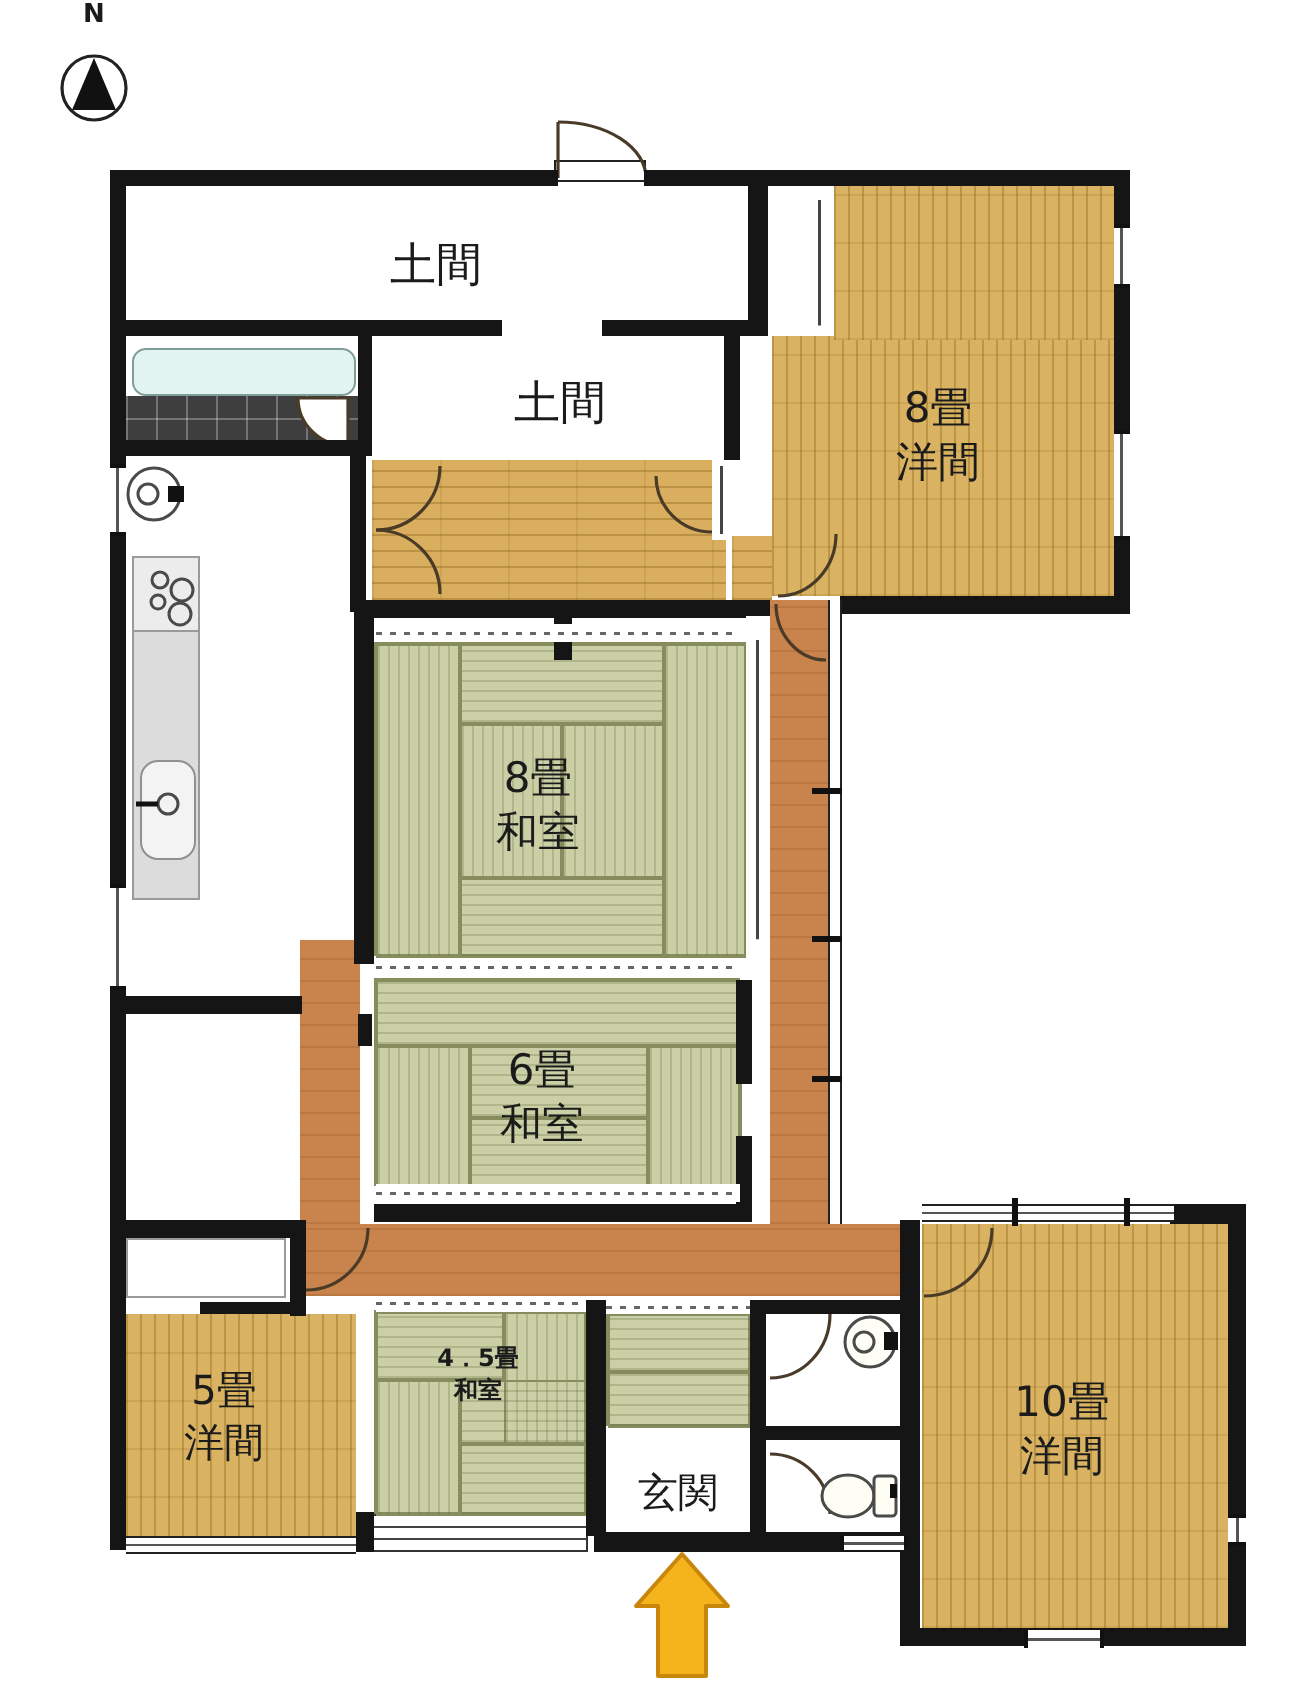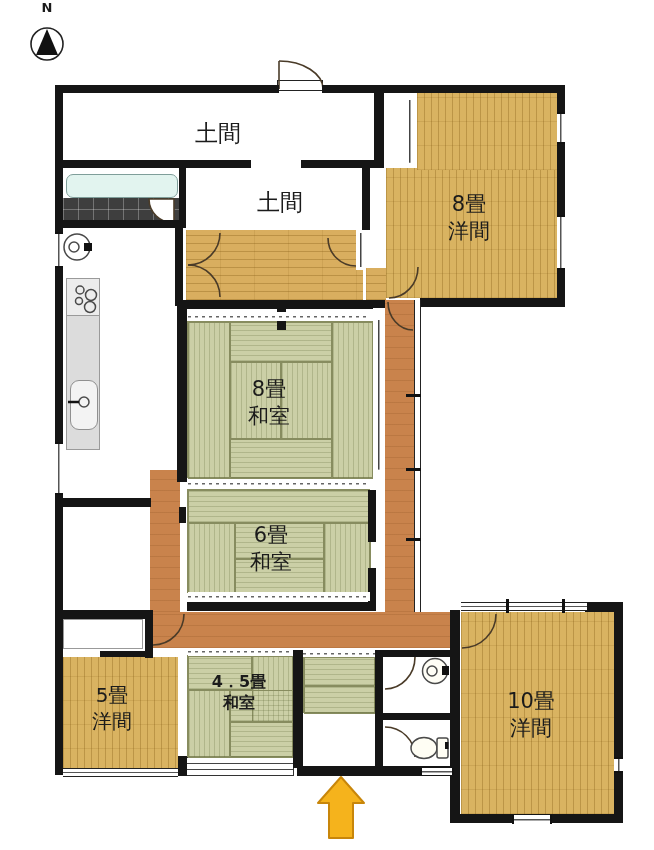--- a/index.html
+++ b/index.html
@@ -103,21 +103,22 @@
       <div class="mat h" style="left: 0px; top: 29px; width: 72px; height: 28px;"></div>
     </div>
 
   <div class="rlabel" style="left:37px;top:0px;width:20px;font-size:13px;font-weight:bold;">N</div>
   <div class="rlabel" style="left:158px;top:119px;width:120px;font-size:23px;">土間</div>
   <div class="rlabel" style="left:220px;top:188px;width:120px;font-size:23px;">土間</div>
   <div class="rlabel" style="left:409px;top:191px;width:120px;font-size:21px;"><span>8畳</span><br><span>洋間</span></div>
   <div class="rlabel" style="left:209px;top:376px;width:120px;font-size:21px;"><span>8畳</span><br><span>和室</span></div>
   <div class="rlabel" style="left:211px;top:522px;width:120px;font-size:21px;"><span>6畳</span><br><span>和室</span></div>
   <div class="rlabel" style="left:52px;top:682px;width:120px;font-size:20px;"><span>5畳</span><br><span>洋間</span></div>
-  <div class="rlabel" style="left:180px;top:672px;width:118px;font-size:16px;font-weight:bold;"><span>4．5畳</span><br><span>和室</span></div>
+  <div class="rlabel" style="left:180px;top:672px;width:118px;font-size:12px;font-weight:bold;"><span>4．5畳</span><br><span>和室</span></div>
+  <div class="rlabel" style="left:279px;top:733px;width:120px;font-size:20px;">玄関</div>
   <div class="rlabel" style="left:471px;top:688px;width:120px;font-size:21px;"><span>10畳</span><br><span>洋間</span></div>
 
   <svg class="overlay" width="654" height="850" viewBox="0 0 654 850">
     <g>
       <circle cx="47" cy="44" r="16" fill="none" stroke="#222" stroke-width="1.6"></circle>
       <polygon points="47,29 36,55 58,55" fill="#111"></polygon>
     </g>
     <g stroke="#4a3b28" stroke-width="1.6" fill="none">
       <path d="M279,61 L279,89"></path>
       <path d="M279,61 A44,28 0 0 1 323,89"></path>

